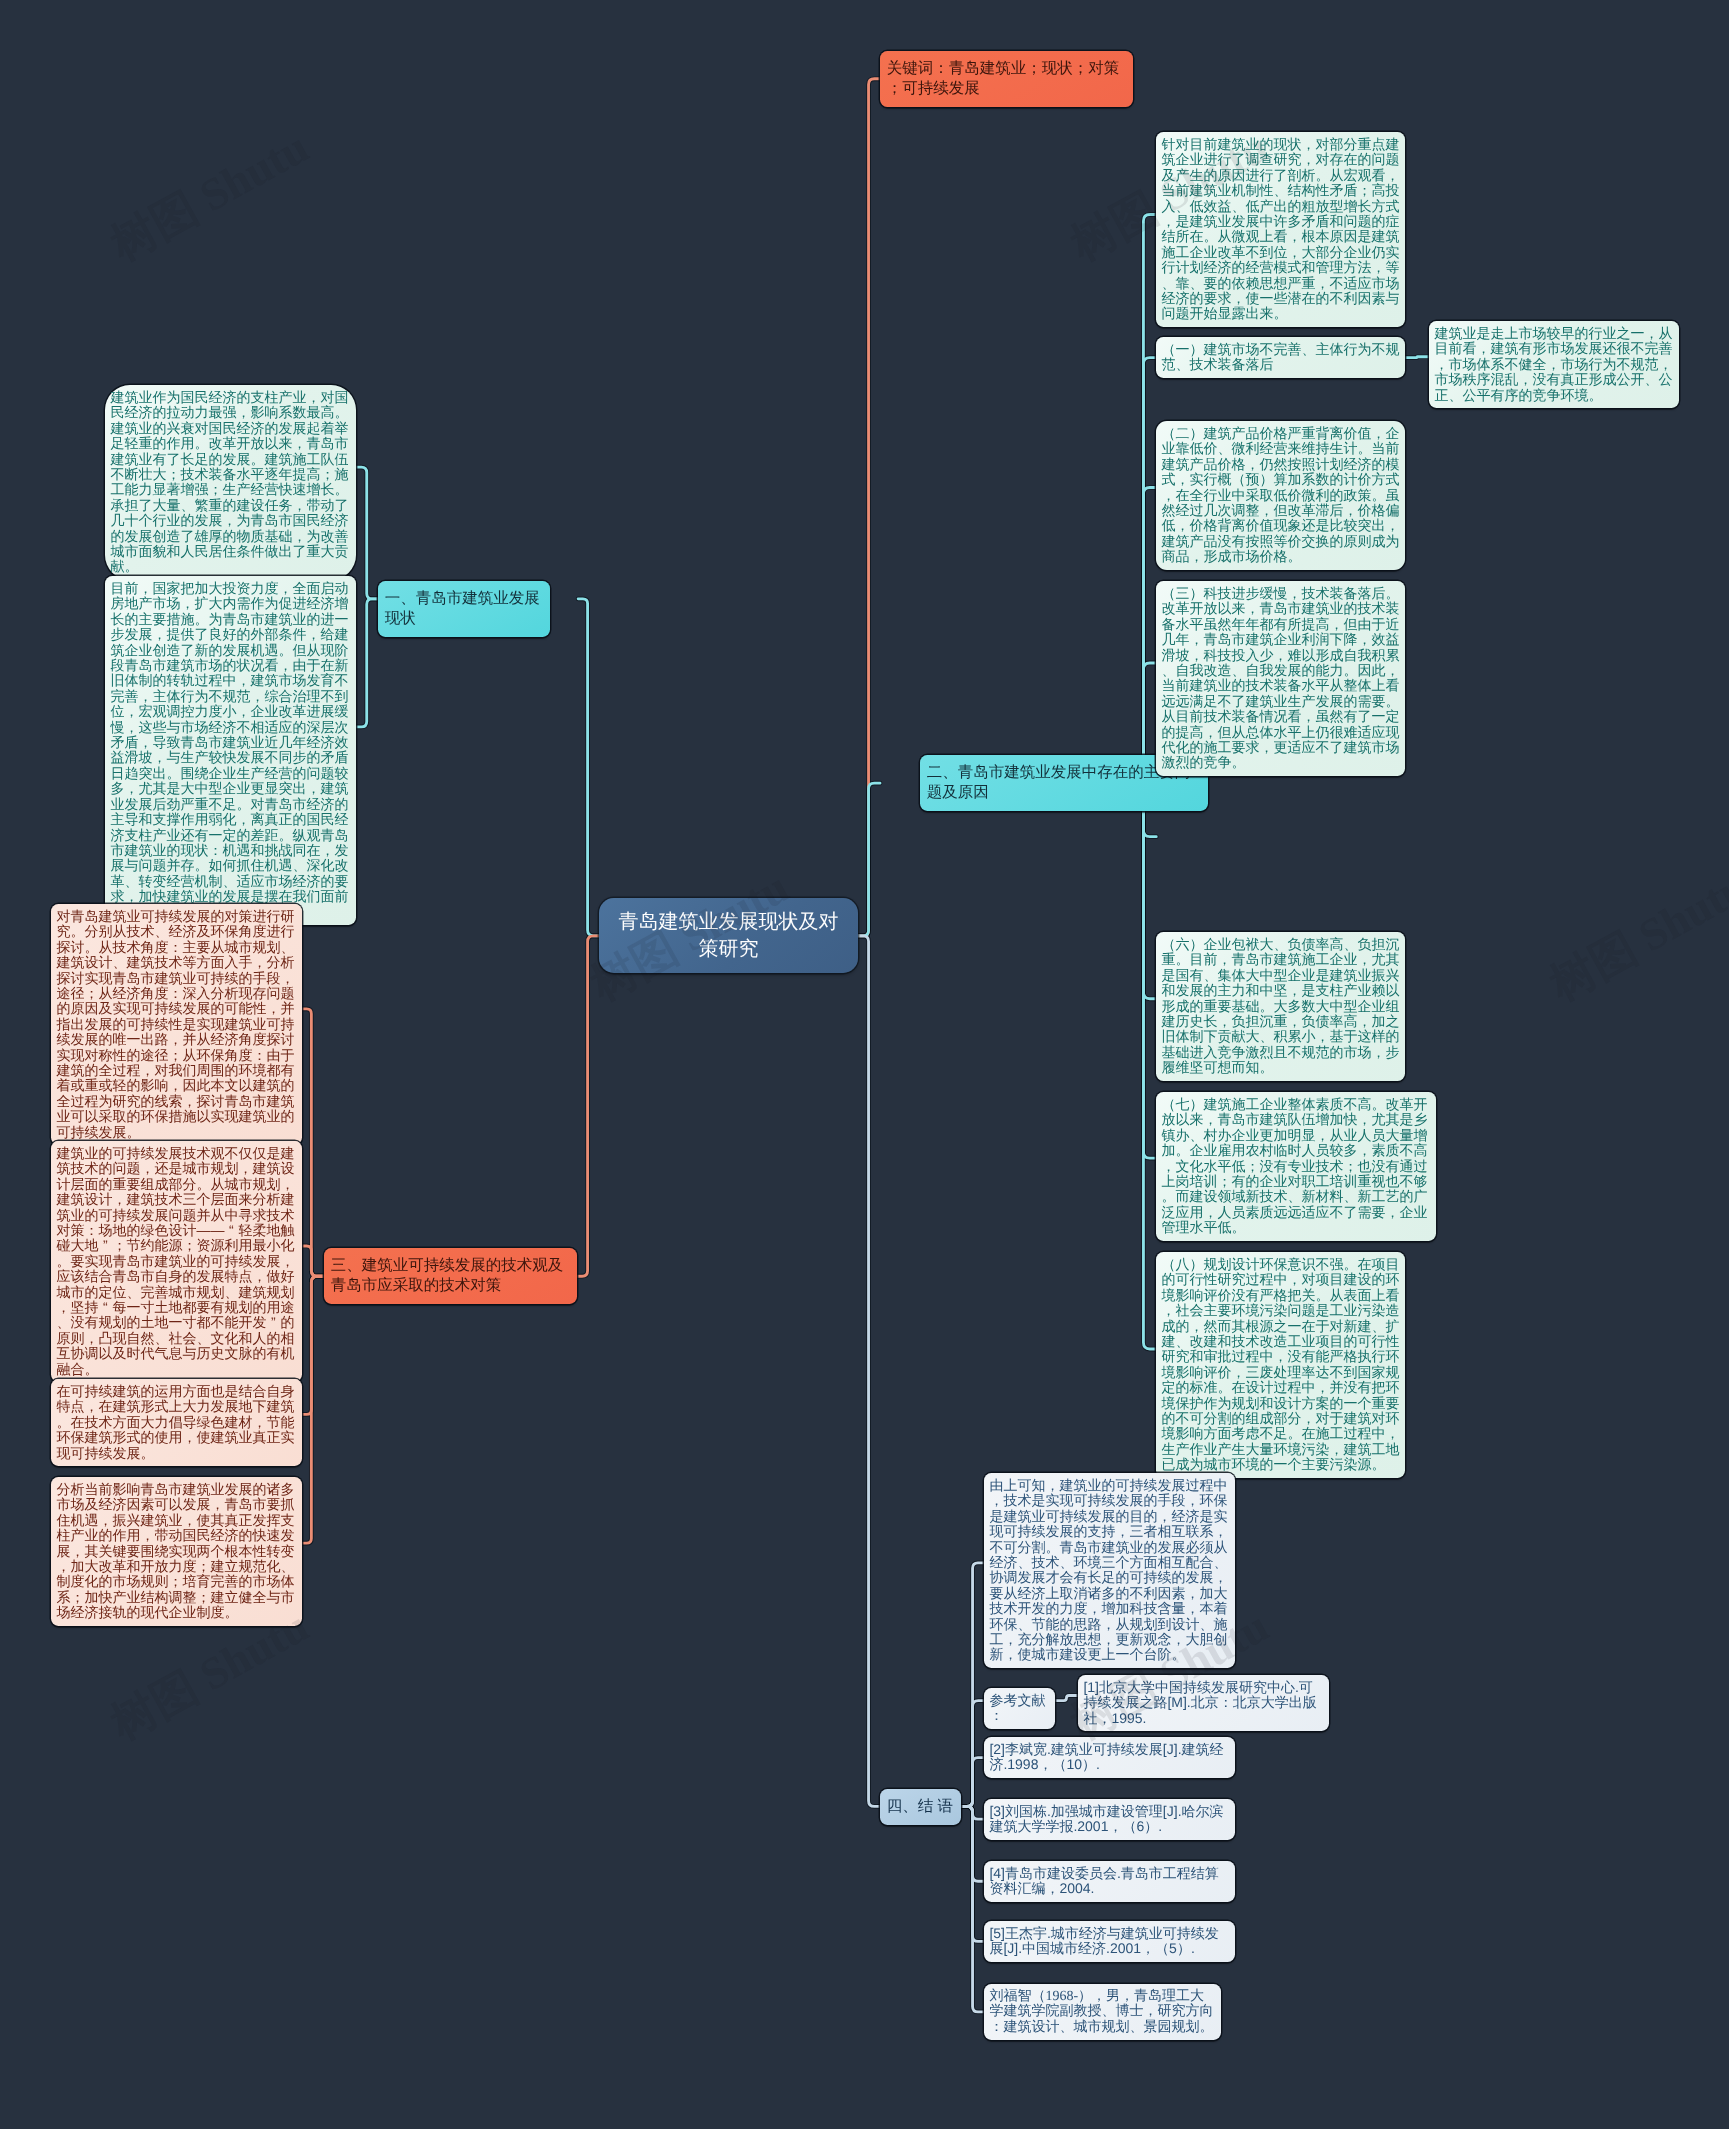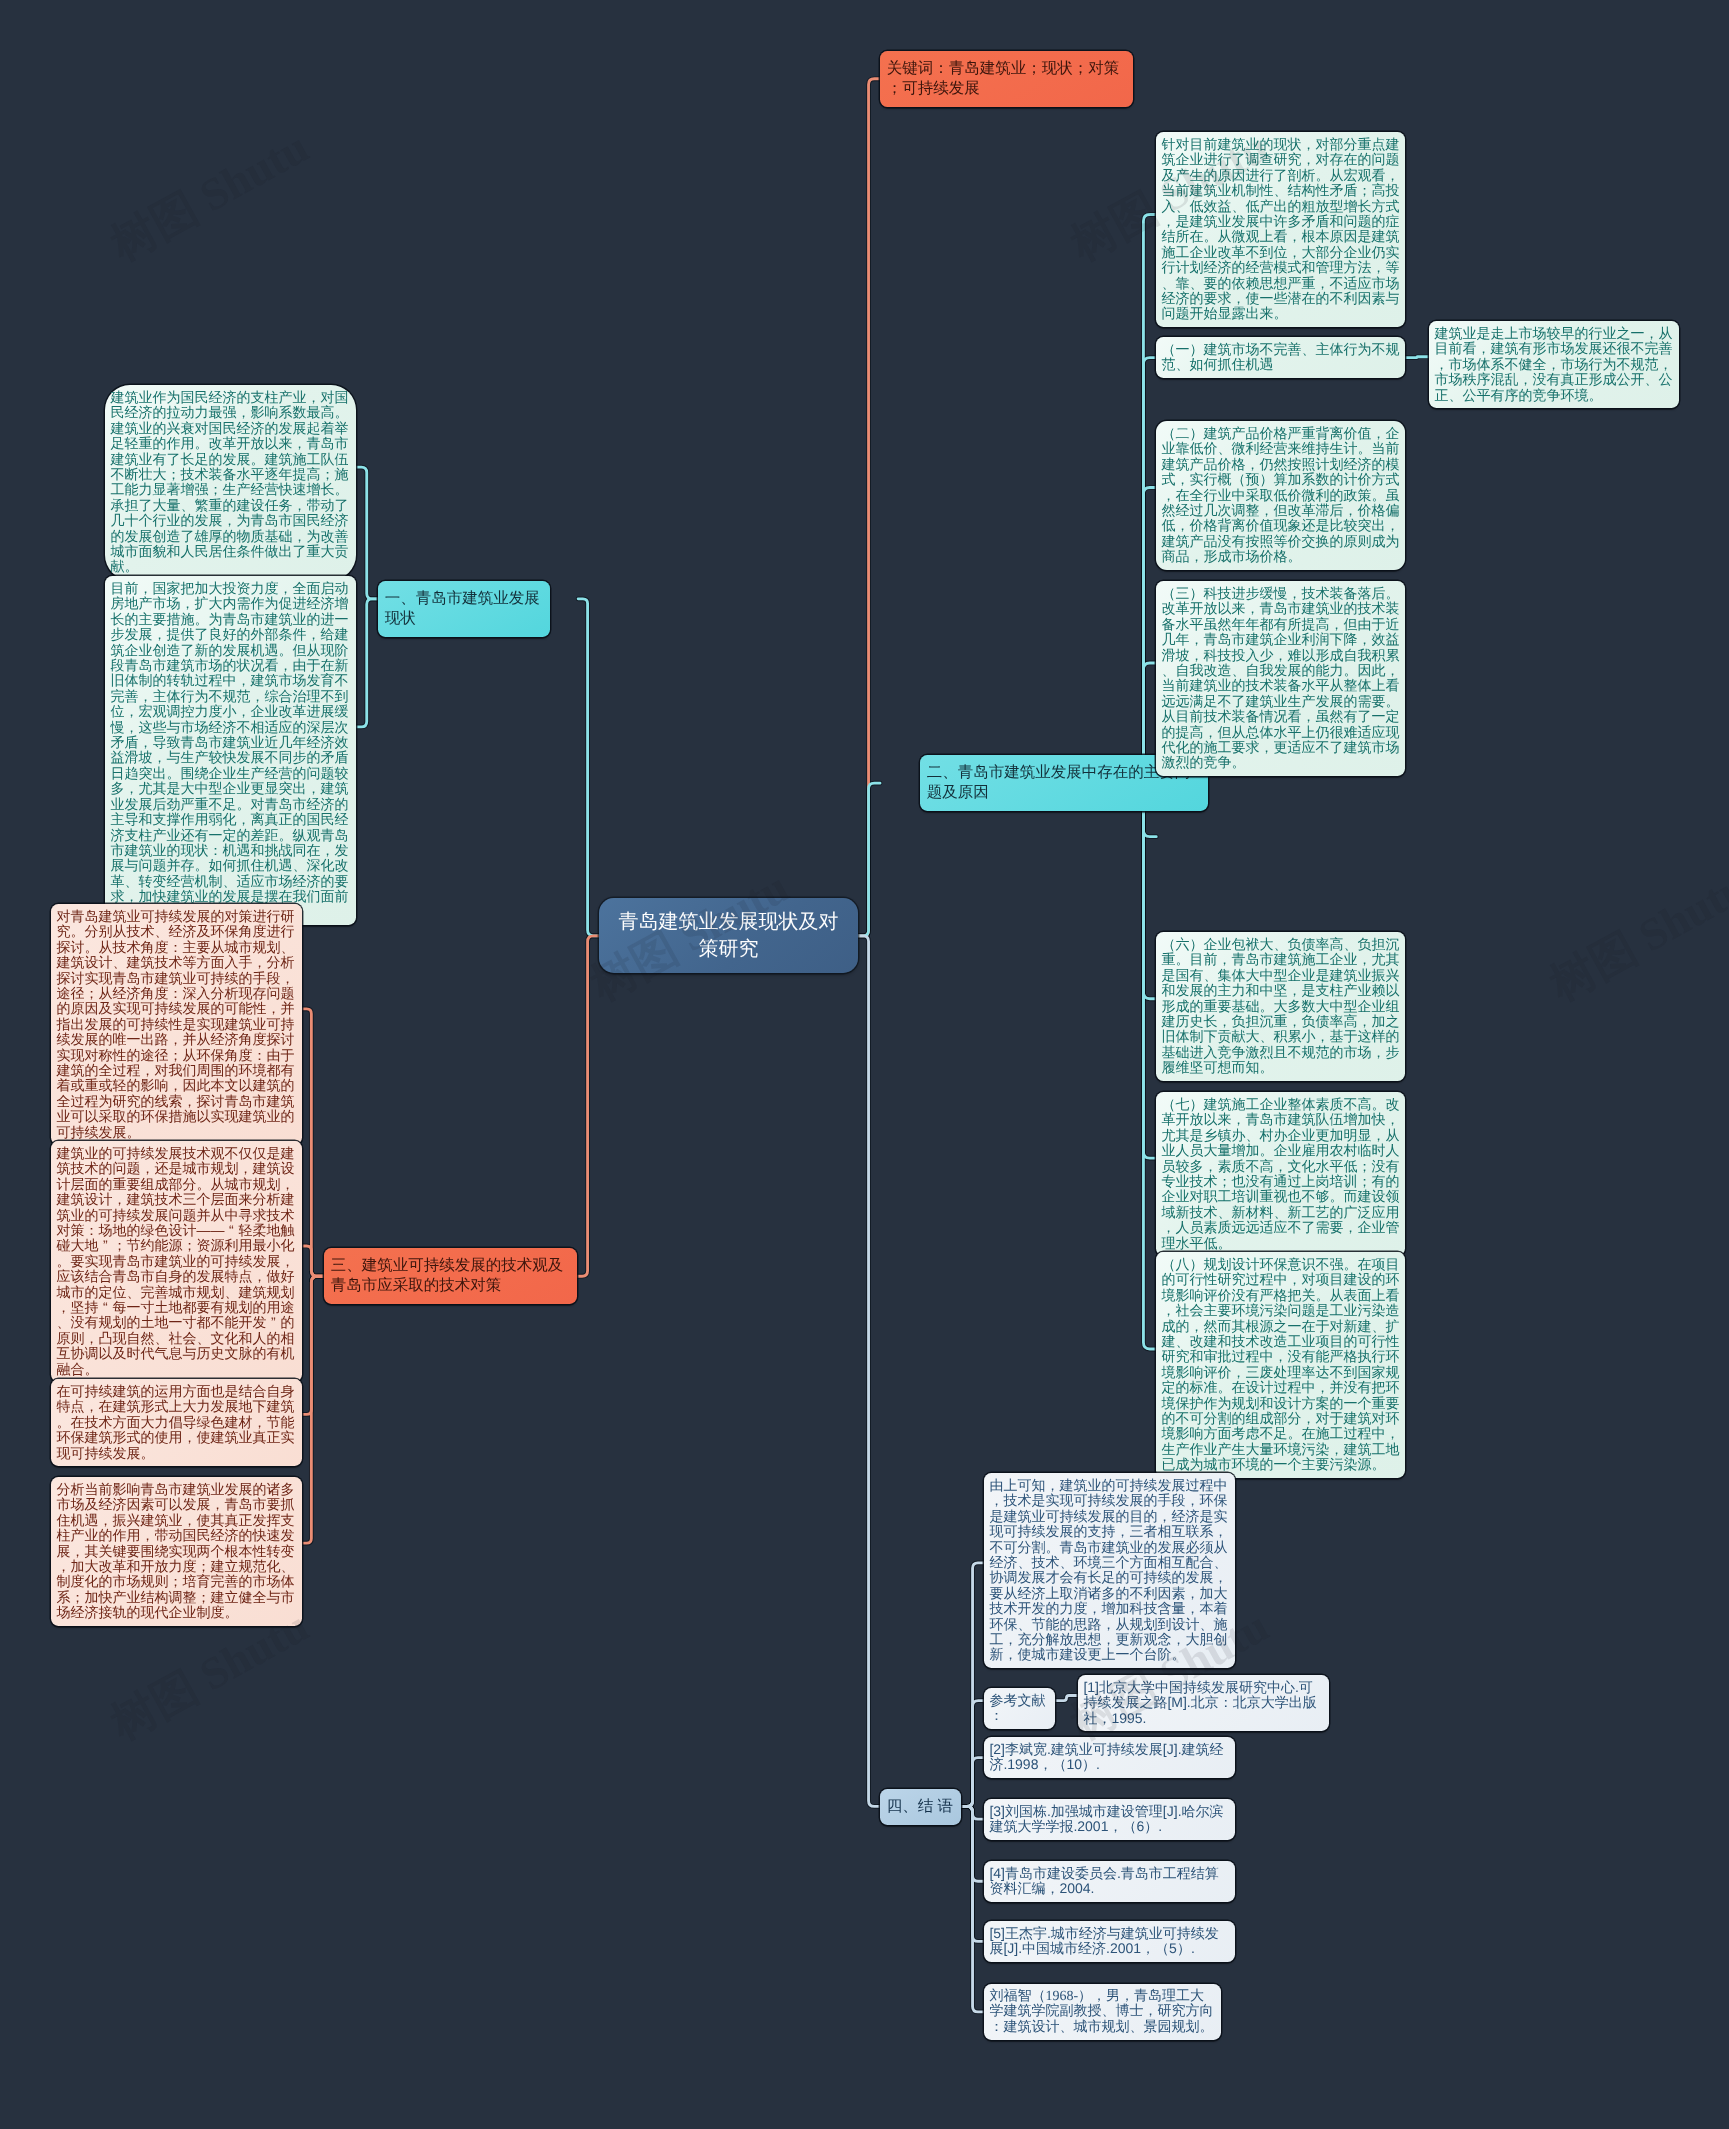--- a/index.html
+++ b/index.html
@@ -104,26 +104,26 @@
     </div>
 <div class="node root-node" style="left: 599px; top: 898px; width: 259px; height: 75px;">
       <span>青岛建筑业发展现状及对策研究</span>
     </div>
     <div class="node branch orange" style="left: 880px; top: 51px; width: 253px;"><span>关键词：青岛建筑业；现状；对策；可持续发展</span></div>
     <div class="node branch teal" style="left: 378px; top: 581px; width: 172px;"><span>一、青岛市建筑业发展现状</span></div>
     <div class="node leaf teal" style="left: 105px; top: 385px; width: 251px; border-radius: 25px;"><span>建筑业作为国民经济的支柱产业，对国民经济的拉动力最强，影响系数最高。建筑业的兴衰对国民经济的发展起着举足轻重的作用。改革开放以来，青岛市建筑业有了长足的发展。建筑施工队伍不断壮大；技术装备水平逐年提高；施工能力显著增强；生产经营快速增长。承担了大量、繁重的建设任务，带动了几十个行业的发展，为青岛市国民经济的发展创造了雄厚的物质基础，为改善城市面貌和人民居住条件做出了重大贡献。</span></div>
     <div class="node leaf teal" style="left: 105px; top: 576px; width: 251px;"><span>目前，国家把加大投资力度，全面启动房地产市场，扩大内需作为促进经济增长的主要措施。为青岛市建筑业的进一步发展，提供了良好的外部条件，给建筑企业创造了新的发展机遇。但从现阶段青岛市建筑市场的状况看，由于在新旧体制的转轨过程中，建筑市场发育不完善，主体行为不规范，综合治理不到位，宏观调控力度小，企业改革进展缓慢，这些与市场经济不相适应的深层次矛盾，导致青岛市建筑业近几年经济效益滑坡，与生产较快发展不同步的矛盾日趋突出。围绕企业生产经营的问题较多，尤其是大中型企业更显突出，建筑业发展后劲严重不足。对青岛市经济的主导和支撑作用弱化，离真正的国民经济支柱产业还有一定的差距。纵观青岛市建筑业的现状：机遇和挑战同在，发展与问题并存。如何抓住机遇、深化改革、转变经营机制、适应市场经济的要求，加快建筑业的发展是摆在我们面前的重要课题。</span></div>
     <div class="node branch teal" style="left: 880px; top: 755px; width: 288px; margin-left: 40px;"><span>二、青岛市建筑业发展中存在的主要问题及原因</span></div>
     <div class="node leaf teal" style="left: 1156px; top: 132px; width: 249px;"><span>针对目前建筑业的现状，对部分重点建筑企业进行了调查研究，对存在的问题及产生的原因进行了剖析。从宏观看，当前建筑业机制性、结构性矛盾；高投入、低效益、低产出的粗放型增长方式，是建筑业发展中许多矛盾和问题的症结所在。从微观上看，根本原因是建筑施工企业改革不到位，大部分企业仍实行计划经济的经营模式和管理方法，等、靠、要的依赖思想严重，不适应市场经济的要求，使一些潜在的不利因素与问题开始显露出来。</span></div>
-    <div class="node leaf teal" style="left: 1156px; top: 337px; width: 249px;"><span>（一）建筑市场不完善、主体行为不规范、如何抓住机遇</span></div>
+    <div class="node leaf teal" style="left: 1156px; top: 337px; width: 249px;"><span>（一）建筑市场不完善、主体行为不规范、技术装备落后</span></div>
     <div class="node leaf teal" style="left: 1429px; top: 321px; width: 250px;"><span>建筑业是走上市场较早的行业之一，从目前看，建筑有形市场发展还很不完善，市场体系不健全，市场行为不规范，市场秩序混乱，没有真正形成公开、公正、公平有序的竞争环境。</span></div>
     <div class="node leaf teal" style="left: 1156px; top: 421px; width: 249px; border-radius: 11px;"><span>（二）建筑产品价格严重背离价值，企业靠低价、微利经营来维持生计。当前建筑产品价格，仍然按照计划经济的模式，实行概（预）算加系数的计价方式，在全行业中采取低价微利的政策。虽然经过几次调整，但改革滞后，价格偏低，价格背离价值现象还是比较突出，建筑产品没有按照等价交换的原则成为商品，形成市场价格。</span></div>
     <div class="node leaf teal" style="left: 1156px; top: 581px; width: 249px;"><span>（三）科技进步缓慢，技术装备落后。改革开放以来，青岛市建筑业的技术装备水平虽然年年都有所提高，但由于近几年，青岛市建筑企业利润下降，效益滑坡，科技投入少，难以形成自我积累、自我改造、自我发展的能力。因此，当前建筑业的技术装备水平从整体上看远远满足不了建筑业生产发展的需要。从目前技术装备情况看，虽然有了一定的提高，但从总体水平上仍很难适应现代化的施工要求，更适应不了建筑市场激烈的竞争。</span></div>
     <div class="node leaf teal" style="left: 1156px; top: 932px; width: 249px;"><span>（六）企业包袱大、负债率高、负担沉重。目前，青岛市建筑施工企业，尤其是国有、集体大中型企业是建筑业振兴和发展的主力和中坚，是支柱产业赖以形成的重要基础。大多数大中型企业组建历史长，负担沉重，负债率高，加之旧体制下贡献大、积累小，基于这样的基础进入竞争激烈且不规范的市场，步履维坚可想而知。</span></div>
-    <div class="node leaf teal" style="left: 1156px; top: 1092px; width: 249px;"><span>（七）建筑施工企业整体素质不高。改革开放以来，青岛市建筑队伍增加快，尤其是乡镇办、村办企业更加明显，从业人员大量增加。企业雇用农村临时人员较多，素质不高，文化水平低；没有专业技术；也没有通过上岗培训；有的企业对职工培训重视也不够。而建设领域新技术、新材料、新工艺的广泛应用，人员素质远远适应不了需要，企业管理水平低。</span></div>
+    <div class="node leaf teal" style="left: 1156px; top: 1092px; width: 280px;"><span>（七）建筑施工企业整体素质不高。改革开放以来，青岛市建筑队伍增加快，尤其是乡镇办、村办企业更加明显，从业人员大量增加。企业雇用农村临时人员较多，素质不高，文化水平低；没有专业技术；也没有通过上岗培训；有的企业对职工培训重视也不够。而建设领域新技术、新材料、新工艺的广泛应用，人员素质远远适应不了需要，企业管理水平低。</span></div>
     <div class="node leaf teal" style="left: 1156px; top: 1252px; width: 249px;"><span>（八）规划设计环保意识不强。在项目的可行性研究过程中，对项目建设的环境影响评价没有严格把关。从表面上看，社会主要环境污染问题是工业污染造成的，然而其根源之一在于对新建、扩建、改建和技术改造工业项目的可行性研究和审批过程中，没有能严格执行环境影响评价，三废处理率达不到国家规定的标准。在设计过程中，并没有把环境保护作为规划和设计方案的一个重要的不可分割的组成部分，对于建筑对环境影响方面考虑不足。在施工过程中，生产作业产生大量环境污染，建筑工地已成为城市环境的一个主要污染源。</span></div>
     <div class="node branch orange" style="left: 324px; top: 1248px; width: 253px;"><span>三、建筑业可持续发展的技术观及青岛市应采取的技术对策</span></div>
     <div class="node leaf orange" style="left: 51px; top: 904px; width: 251px;"><span>对青岛建筑业可持续发展的对策进行研究。分别从技术、经济及环保角度进行探讨。从技术角度：主要从城市规划、建筑设计、建筑技术等方面入手，分析探讨实现青岛市建筑业可持续的手段，途径；从经济角度：深入分析现存问题的原因及实现可持续发展的可能性，并指出发展的可持续性是实现建筑业可持续发展的唯一出路，并从经济角度探讨实现对称性的途径；从环保角度：由于建筑的全过程，对我们周围的环境都有着或重或轻的影响，因此本文以建筑的全过程为研究的线索，探讨青岛市建筑业可以采取的环保措施以实现建筑业的可持续发展。</span></div>
     <div class="node leaf orange" style="left: 51px; top: 1141px; width: 251px;"><span>建筑业的可持续发展技术观不仅仅是建筑技术的问题，还是城市规划，建筑设计层面的重要组成部分。从城市规划，建筑设计，建筑技术三个层面来分析建筑业的可持续发展问题并从中寻求技术对策：场地的绿色设计——<i class="fw">“</i>轻柔地触碰大地<i class="fw">”</i>；节约能源；资源利用最小化。要实现青岛市建筑业的可持续发展，应该结合青岛市自身的发展特点，做好城市的定位、完善城市规划、建筑规划，坚持<i class="fw">“</i>每一寸土地都要有规划的用途、没有规划的土地一寸都不能开发<i class="fw">”</i>的原则，凸现自然、社会、文化和人的相互协调以及时代气息与历史文脉的有机融合。</span></div>
     <div class="node leaf orange" style="left: 51px; top: 1379px; width: 251px;"><span>在可持续建筑的运用方面也是结合自身特点，在建筑形式上大力发展地下建筑。在技术方面大力倡导绿色建材，节能环保建筑形式的使用，使建筑业真正实现可持续发展。</span></div>
     <div class="node leaf orange" style="left: 51px; top: 1477px; width: 251px;"><span>分析当前影响青岛市建筑业发展的诸多市场及经济因素可以发展，青岛市要抓住机遇，振兴建筑业，使其真正发挥支柱产业的作用，带动国民经济的快速发展，其关键要围绕实现两个根本性转变，加大改革和开放力度；建立规范化、制度化的市场规则；培育完善的市场体系；加快产业结构调整；建立健全与市场经济接轨的现代企业制度。</span></div>
     <div class="node branch blue" style="left: 880px; top: 1789px; width: 81px;"><span>四、结 语</span></div>
     <div class="node leaf blue" style="left: 984px; top: 1473px; width: 251px;"><span>由上可知，建筑业的可持续发展过程中，技术是实现可持续发展的手段，环保是建筑业可持续发展的目的，经济是实现可持续发展的支持，三者相互联系，不可分割。青岛市建筑业的发展必须从经济、技术、环境三个方面相互配合、协调发展才会有长足的可持续的发展，要从经济上取消诸多的不利因素，加大技术开发的力度，增加科技含量，本着环保、节能的思路，从规划到设计、施工，充分解放思想，更新观念，大胆创新，使城市建设更上一个台阶。</span></div>
     <div class="node leaf blue" style="left: 984px; top: 1688px; width: 71px;"><span>参考文献：</span></div>
     <div class="node leaf blue" style="left: 1078px; top: 1675px; width: 251px;"><span>[1]北京大学中国持续发展研究中心.可持续发展之路[M].北京：北京大学出版社，1995.</span></div>

